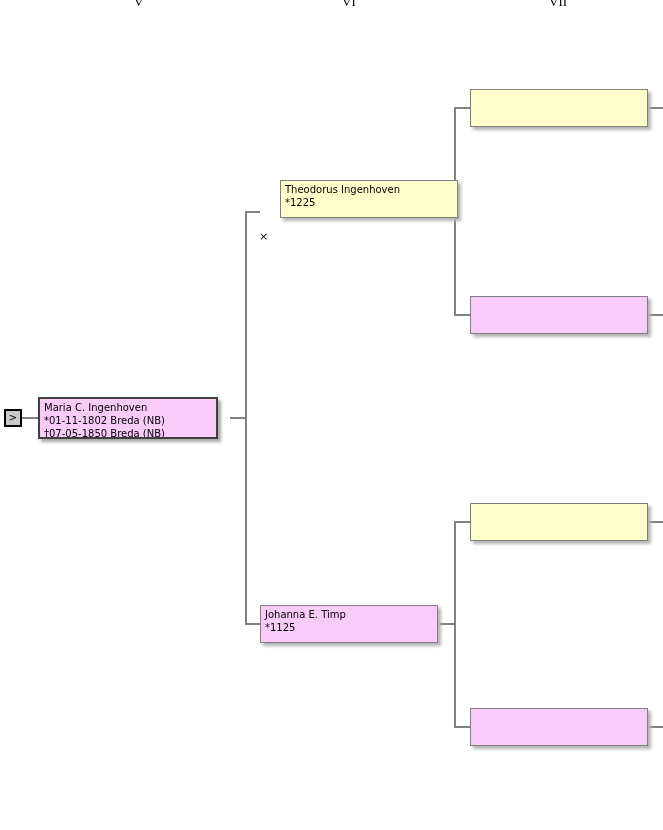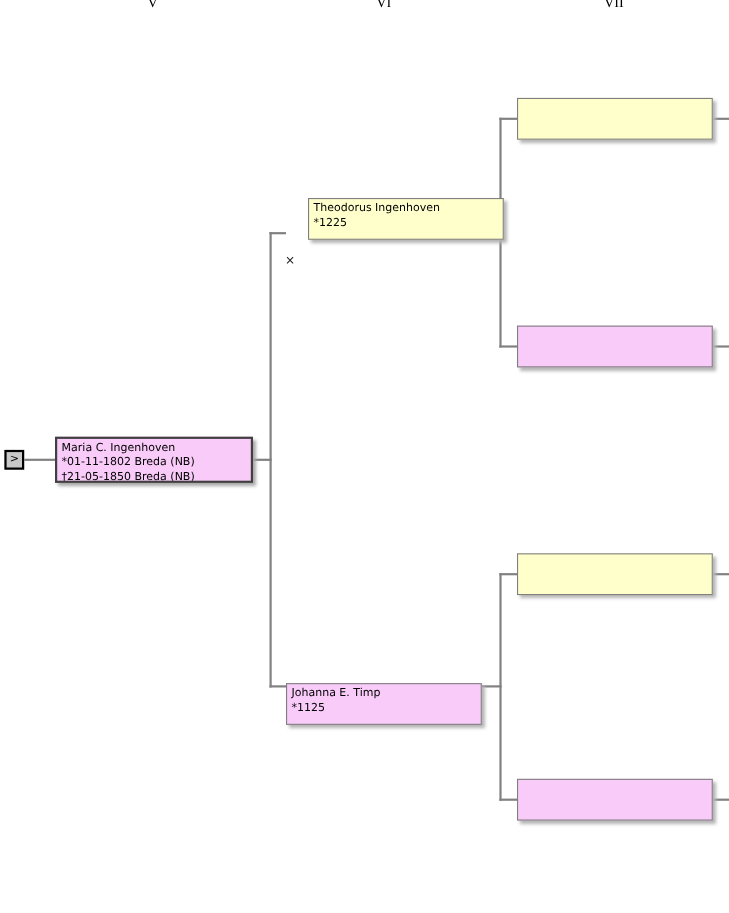--- a/index.html
+++ b/index.html
@@ -82,34 +82,34 @@
   <div class="line" style="left:454px; top:314px; width:16px;  height:2px;"></div>
   <div class="line" style="left:438px; top:623px; width:18px;  height:2px;"></div>
   <div class="line" style="left:454px; top:521px; width:2px;   height:207px;"></div>
   <div class="line" style="left:454px; top:521px; width:16px;  height:2px;"></div>
   <div class="line" style="left:454px; top:726px; width:16px;  height:2px;"></div>
   <div class="line" style="left:648px; top:107px; width:15px;  height:2px;"></div>
   <div class="line" style="left:648px; top:314px; width:15px;  height:2px;"></div>
   <div class="line" style="left:648px; top:521px; width:15px;  height:2px;"></div>
   <div class="line" style="left:648px; top:726px; width:15px;  height:2px;"></div>
 
-  <div class="pbox female selected" style="left:50px; top:397px;">
+  <div class="pbox female selected" style="left:38px; top:397px;">
     <div class="pline">Maria C. Ingenhoven</div>
     <div class="pline">*01-11-1802 Breda (NB)</div>
-    <div class="pline">†21-05-1850 Breda (NB)</div>
+    <div class="pline">†07-05-1850 Breda (NB)</div>
   </div>
 
   <div class="pbox male" style="left:260px; top:180px;margin-left:20px;">
     <div class="pline">Theodorus Ingenhoven</div>
     <div class="pline">*1225</div>
   </div>
 
   <div class="marriage-marker">×</div>
 
-  <div class="pbox female" style="left:260px; top:621px;">
+  <div class="pbox female" style="left:260px; top:605px;">
     <div class="pline">Johanna E. Timp</div>
     <div class="pline">*1125</div>
   </div>
 
   <div class="pbox male" style="left:470px; top:89px;">
     <div class="pline"></div>
   </div>
   <div class="pbox female" style="left:470px; top:296px;">
     <div class="pline"></div>
   </div>

